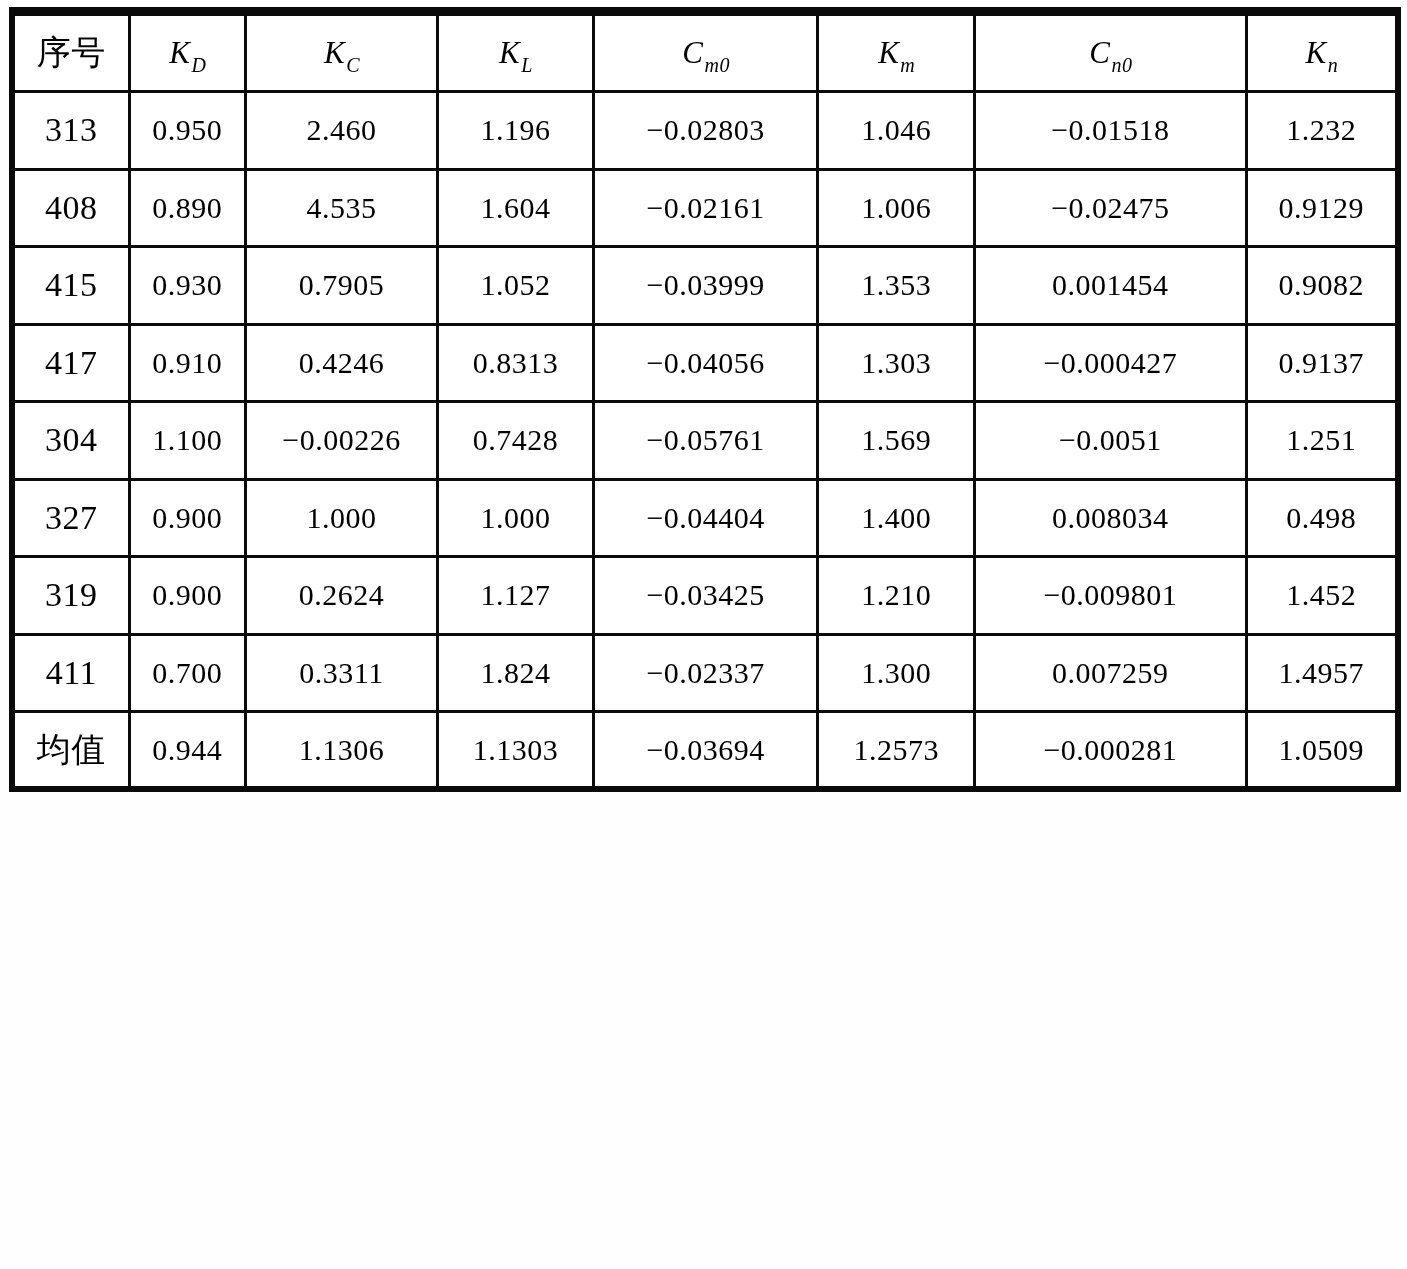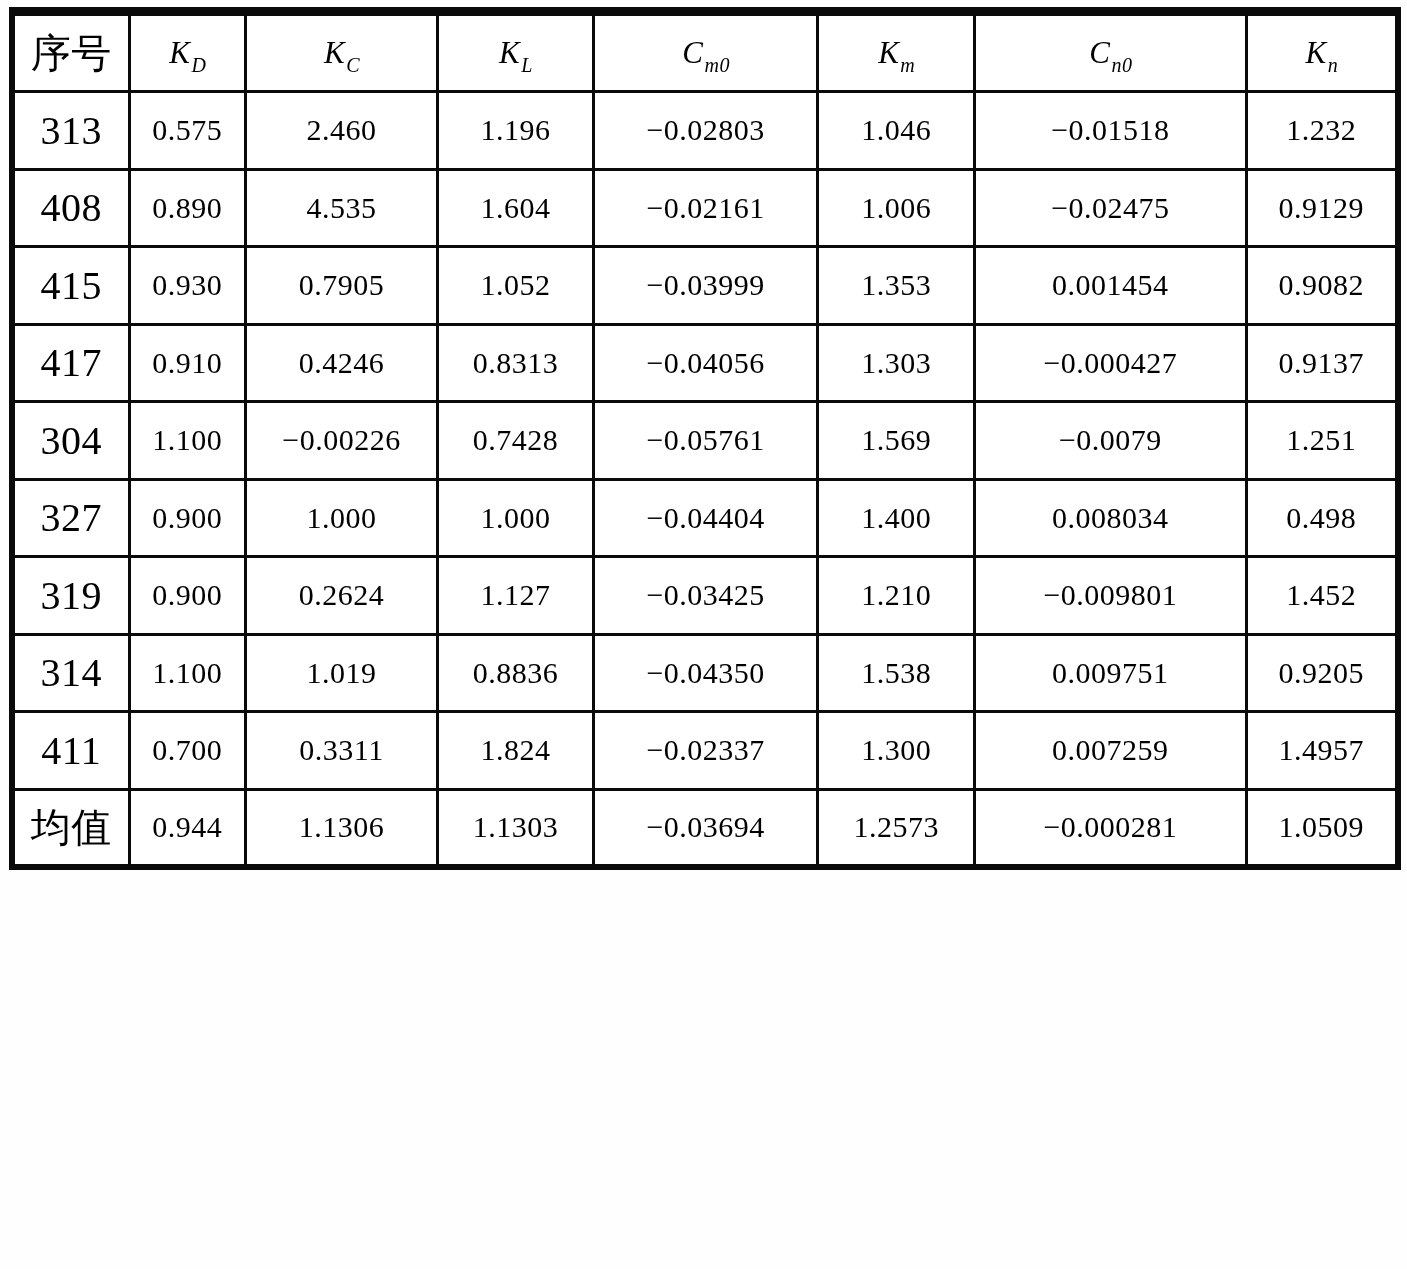--- a/index.html
+++ b/index.html
@@ -53,21 +53,21 @@
   }
   .data-table th sub {
     font-size: 20px;
     font-style: italic;
     line-height: 0;
     position: relative;
     top: 2px;
     left: 1px;
   }
   .data-table th .cjk, .data-table td.row-label {
-    font-size: 40px;
+    font-size: 34px;
     font-style: normal;
   }
   
   col.c0 { width: 8.45%; }
   col.c1 { width: 8.40%; }
   col.c2 { width: 13.85%; }
   col.c3 { width: 11.25%; }
   col.c4 { width: 16.20%; }
   col.c5 { width: 11.30%; }
   col.c6 { width: 19.60%; }
@@ -96,21 +96,21 @@
           <th><i>K</i><sub>L</sub></th>
           <th><i>C</i><sub>m0</sub></th>
           <th><i>K</i><sub>m</sub></th>
           <th><i>C</i><sub>n0</sub></th>
           <th><i>K</i><sub>n</sub></th>
         </tr>
     </thead>
     <tbody id="table-body">
         <tr>
           <td class="row-label">313</td>
-          <td class="value-cell">0.575</td>
+          <td class="value-cell">0.950</td>
           <td class="value-cell">2.460</td>
           <td class="value-cell">1.196</td>
           <td class="value-cell">−0.02803</td>
           <td class="value-cell">1.046</td>
           <td class="value-cell">−0.01518</td>
           <td class="value-cell">1.232</td>
         </tr>
         <tr>
           <td class="row-label">408</td>
           <td class="value-cell">0.890</td>
@@ -141,21 +141,21 @@
           <td class="value-cell">−0.000427</td>
           <td class="value-cell">0.9137</td>
         </tr>
         <tr>
           <td class="row-label">304</td>
           <td class="value-cell">1.100</td>
           <td class="value-cell">−0.00226</td>
           <td class="value-cell">0.7428</td>
           <td class="value-cell">−0.05761</td>
           <td class="value-cell">1.569</td>
-          <td class="value-cell">−0.0079</td>
+          <td class="value-cell">−0.0051</td>
           <td class="value-cell">1.251</td>
         </tr>
         <tr>
           <td class="row-label">327</td>
           <td class="value-cell">0.900</td>
           <td class="value-cell">1.000</td>
           <td class="value-cell">1.000</td>
           <td class="value-cell">−0.04404</td>
           <td class="value-cell">1.400</td>
           <td class="value-cell">0.008034</td>
@@ -163,30 +163,20 @@
         </tr>
         <tr>
           <td class="row-label">319</td>
           <td class="value-cell">0.900</td>
           <td class="value-cell">0.2624</td>
           <td class="value-cell">1.127</td>
           <td class="value-cell">−0.03425</td>
           <td class="value-cell">1.210</td>
           <td class="value-cell">−0.009801</td>
           <td class="value-cell">1.452</td>
-        </tr>
-        <tr>
-          <td class="row-label">314</td>
-          <td class="value-cell">1.100</td>
-          <td class="value-cell">1.019</td>
-          <td class="value-cell">0.8836</td>
-          <td class="value-cell">−0.04350</td>
-          <td class="value-cell">1.538</td>
-          <td class="value-cell">0.009751</td>
-          <td class="value-cell">0.9205</td>
         </tr>
         <tr>
           <td class="row-label">411</td>
           <td class="value-cell">0.700</td>
           <td class="value-cell">0.3311</td>
           <td class="value-cell">1.824</td>
           <td class="value-cell">−0.02337</td>
           <td class="value-cell">1.300</td>
           <td class="value-cell">0.007259</td>
           <td class="value-cell">1.4957</td>

